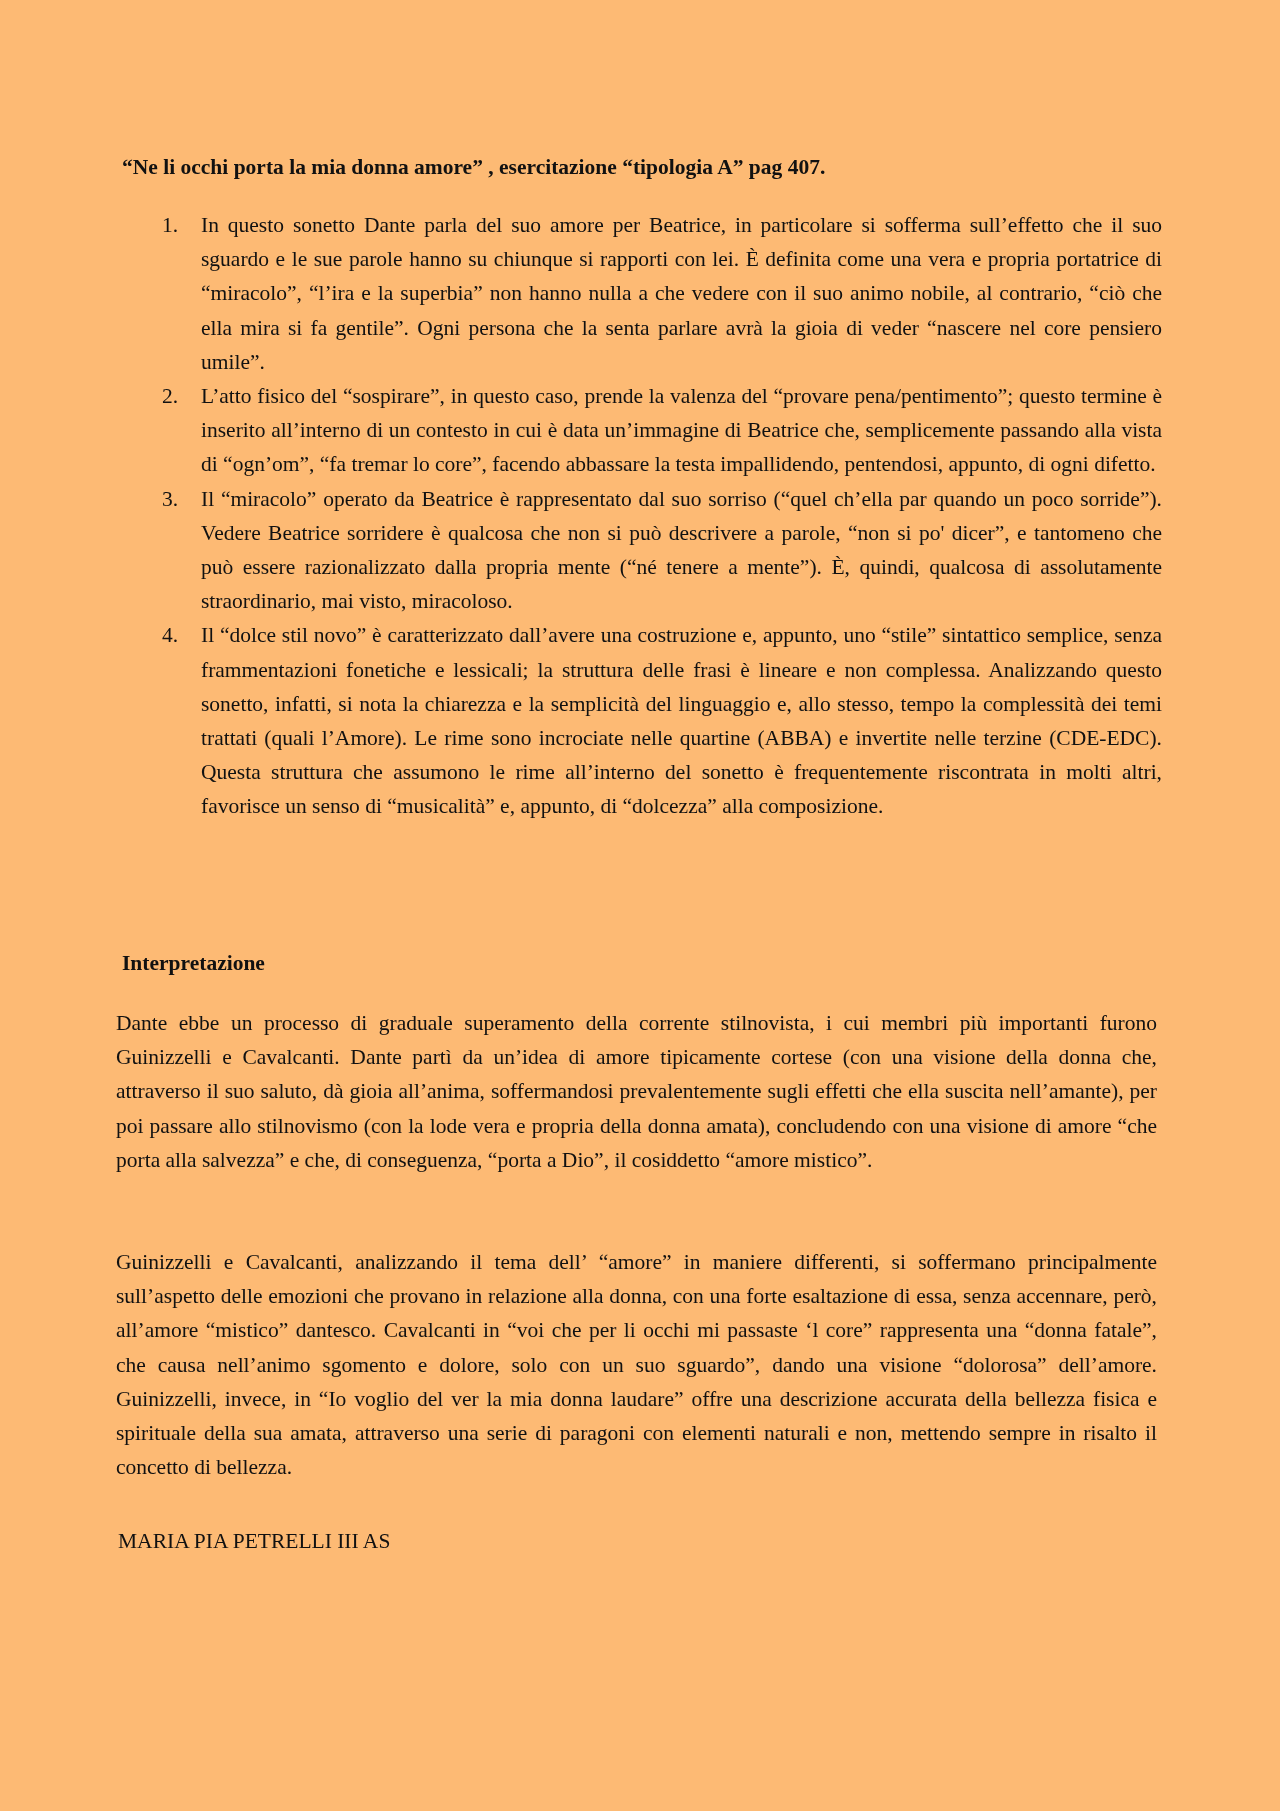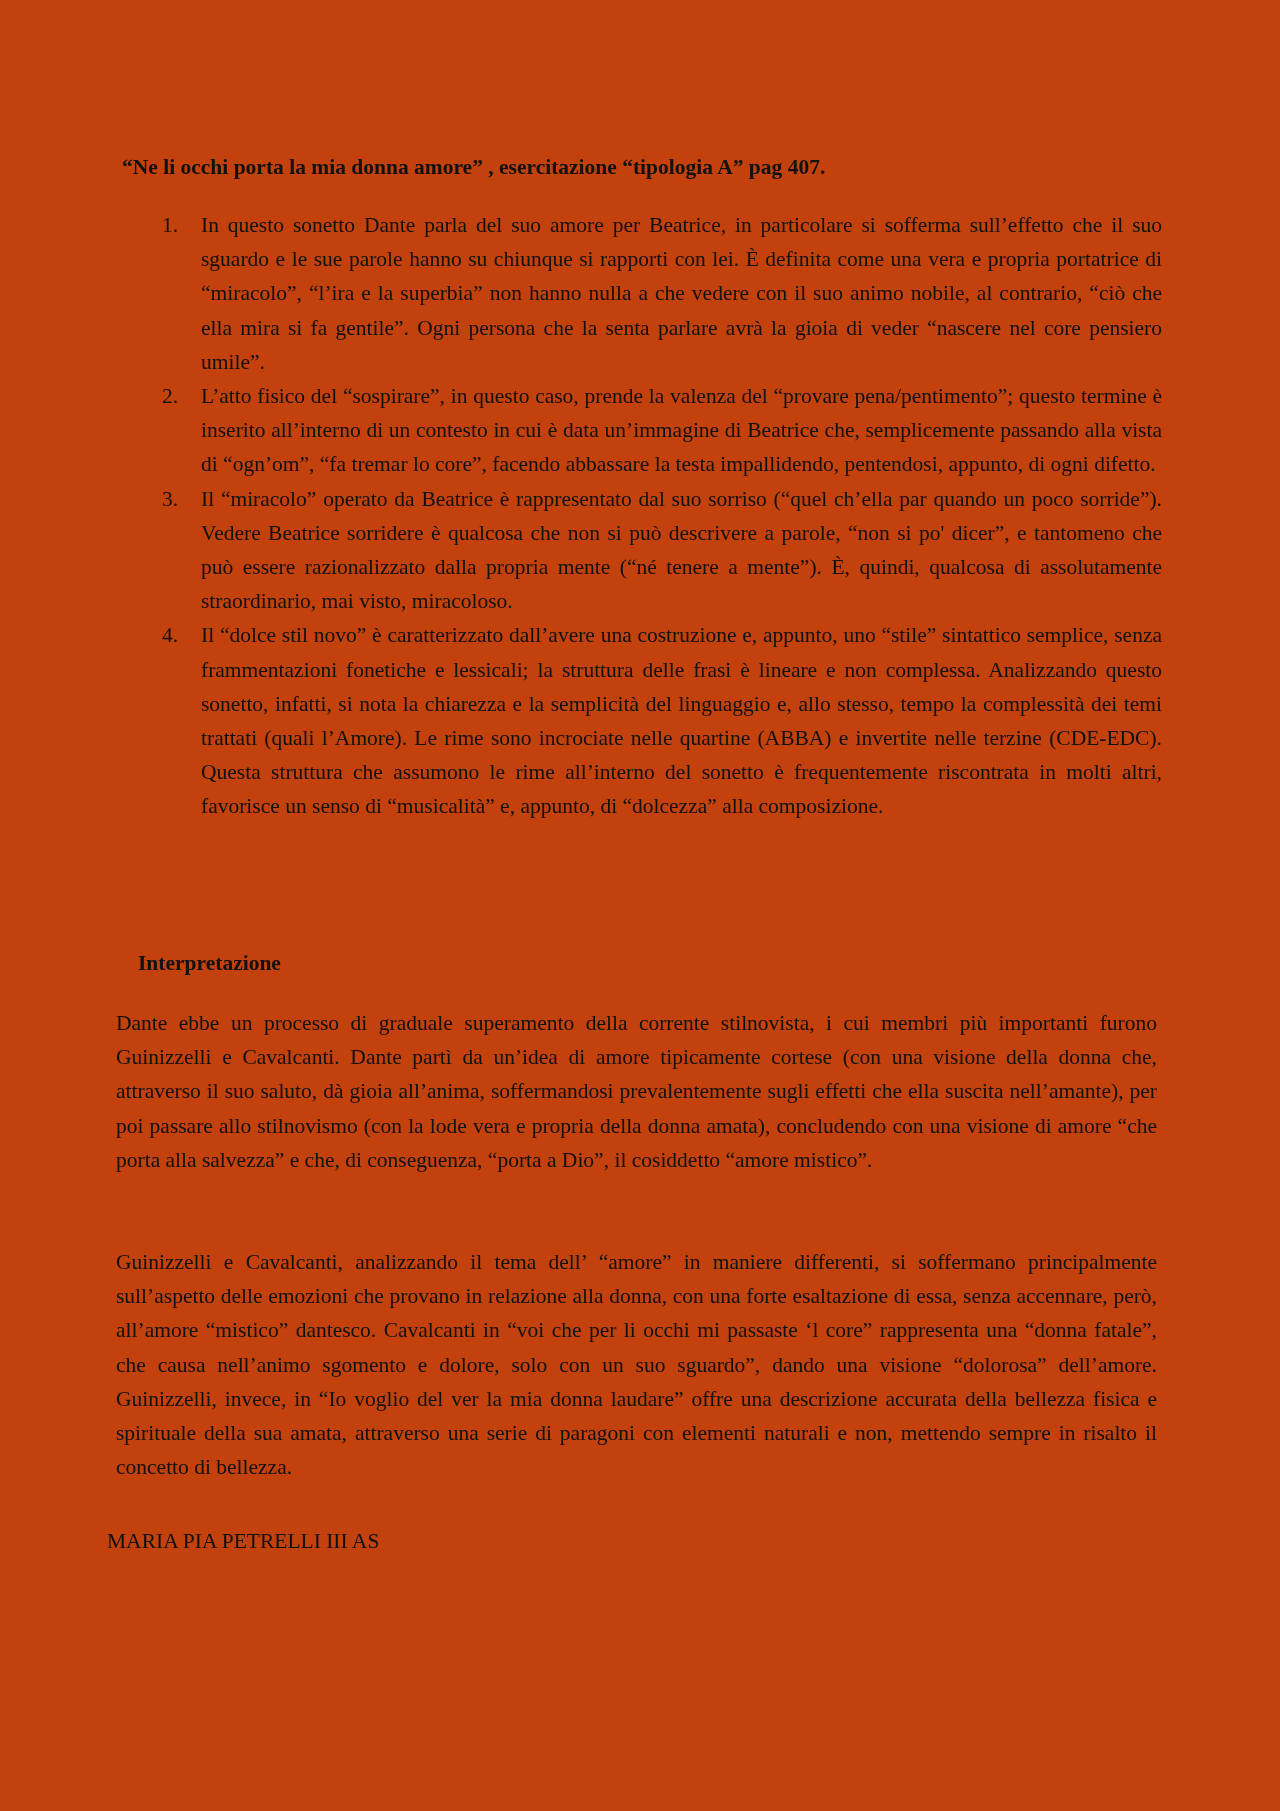--- a/index.html
+++ b/index.html
@@ -1,32 +1,32 @@
 <!DOCTYPE html>
 <html><head>
 <meta charset="utf-8">
 <style>
   html, body { margin: 0; padding: 0; background: #ffffff; }
   body { width: 1280px; height: 1811px; position: relative; overflow: hidden; }
   .page {
-    position: absolute; left: 0; top: 0; width: 1280px; height: 1811px; background: #c2410c;
+    position: absolute; left: 0; top: 0; width: 1280px; height: 1811px; background: #fdba74;
     font-family: "Liberation Serif", serif; color: #111; font-size: 21.5px;
   }
   .title {
     position: absolute; left: 122px; top: 155px; font-weight: bold; font-size: 21.5px;
     white-space: nowrap;
   }
   .list { position: absolute; left: 122px; top: 208px; width: 1040px; margin: 0; padding: 0; list-style: none; }
   .list li { position: relative; padding-left: 79px; line-height: 34.2px; text-align: justify; }
   .list .num { position: absolute; left: 40px; top: 0; }
-  .heading { position: absolute; left: 122px; top: 951px; font-weight: bold; margin-left: 16px; }
+  .heading { position: absolute; left: 122px; top: 951px; font-weight: bold; }
   .para { position: absolute; left: 116px; width: 1041px; line-height: 34.2px; text-align: justify; }
   .p1 { top: 1006px; }
   .p2 { top: 1233px; margin-top: 12px; }
-  .sig { position: absolute; left: 107px; top: 1529px; text-align: right; }
+  .sig { position: absolute; left: 118px; top: 1529px; text-align: right; }
   b { font-weight: normal; }
 </style>
 </head>
 <body>
 
 <div class="page">
   <div class="title">“Ne li occhi porta la mia donna amore” , esercitazione “tipologia A” pag 407.</div>
 
   <ol class="list">
     <li><span class="num">1.</span><span class="content"><span>In questo sonetto Dante parla del suo amore per Beatrice, in particolare si sofferma sull’effetto che il suo sguardo e le sue parole hanno su chiunque si rapporti con lei. È definita come una vera e propria portatrice di “miracolo”, “l’ira e la superbia” non hanno nulla a che vedere con il suo animo nobile, al contrario, “ciò che ella mira si fa gentile”. Ogni persona che la senta parlare avrà la gioia di veder “nascere nel core pensiero umile”.</span></span></li>

